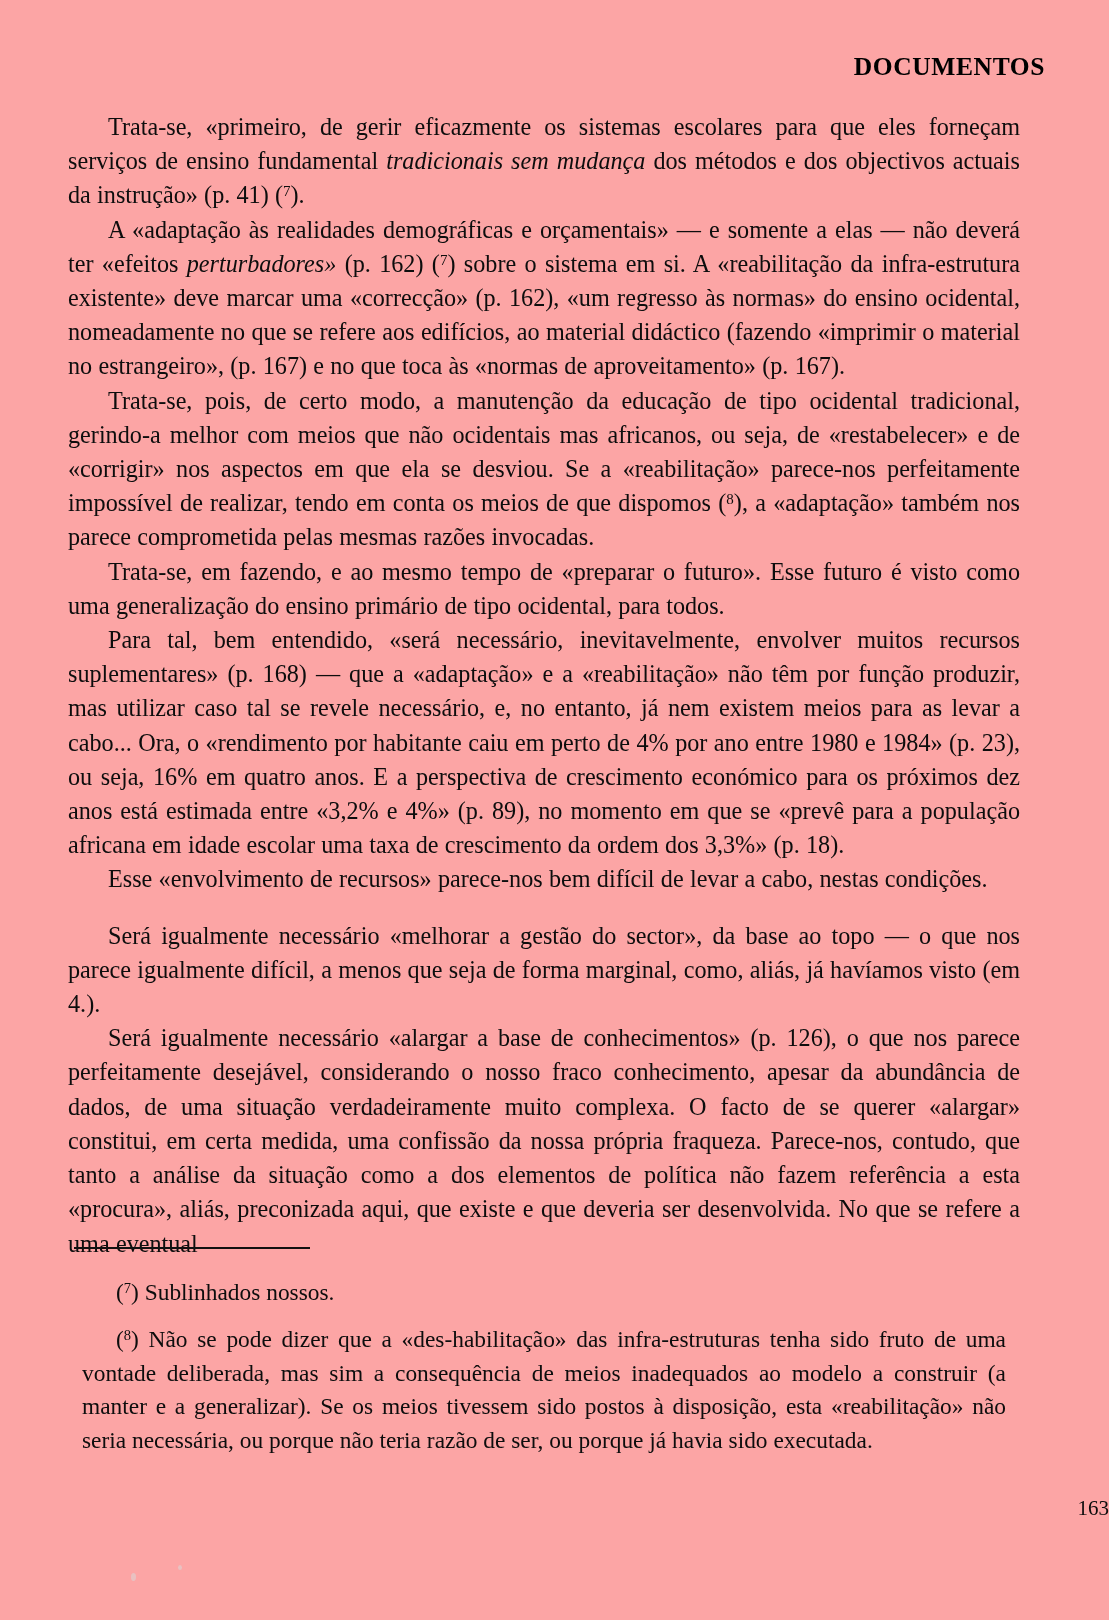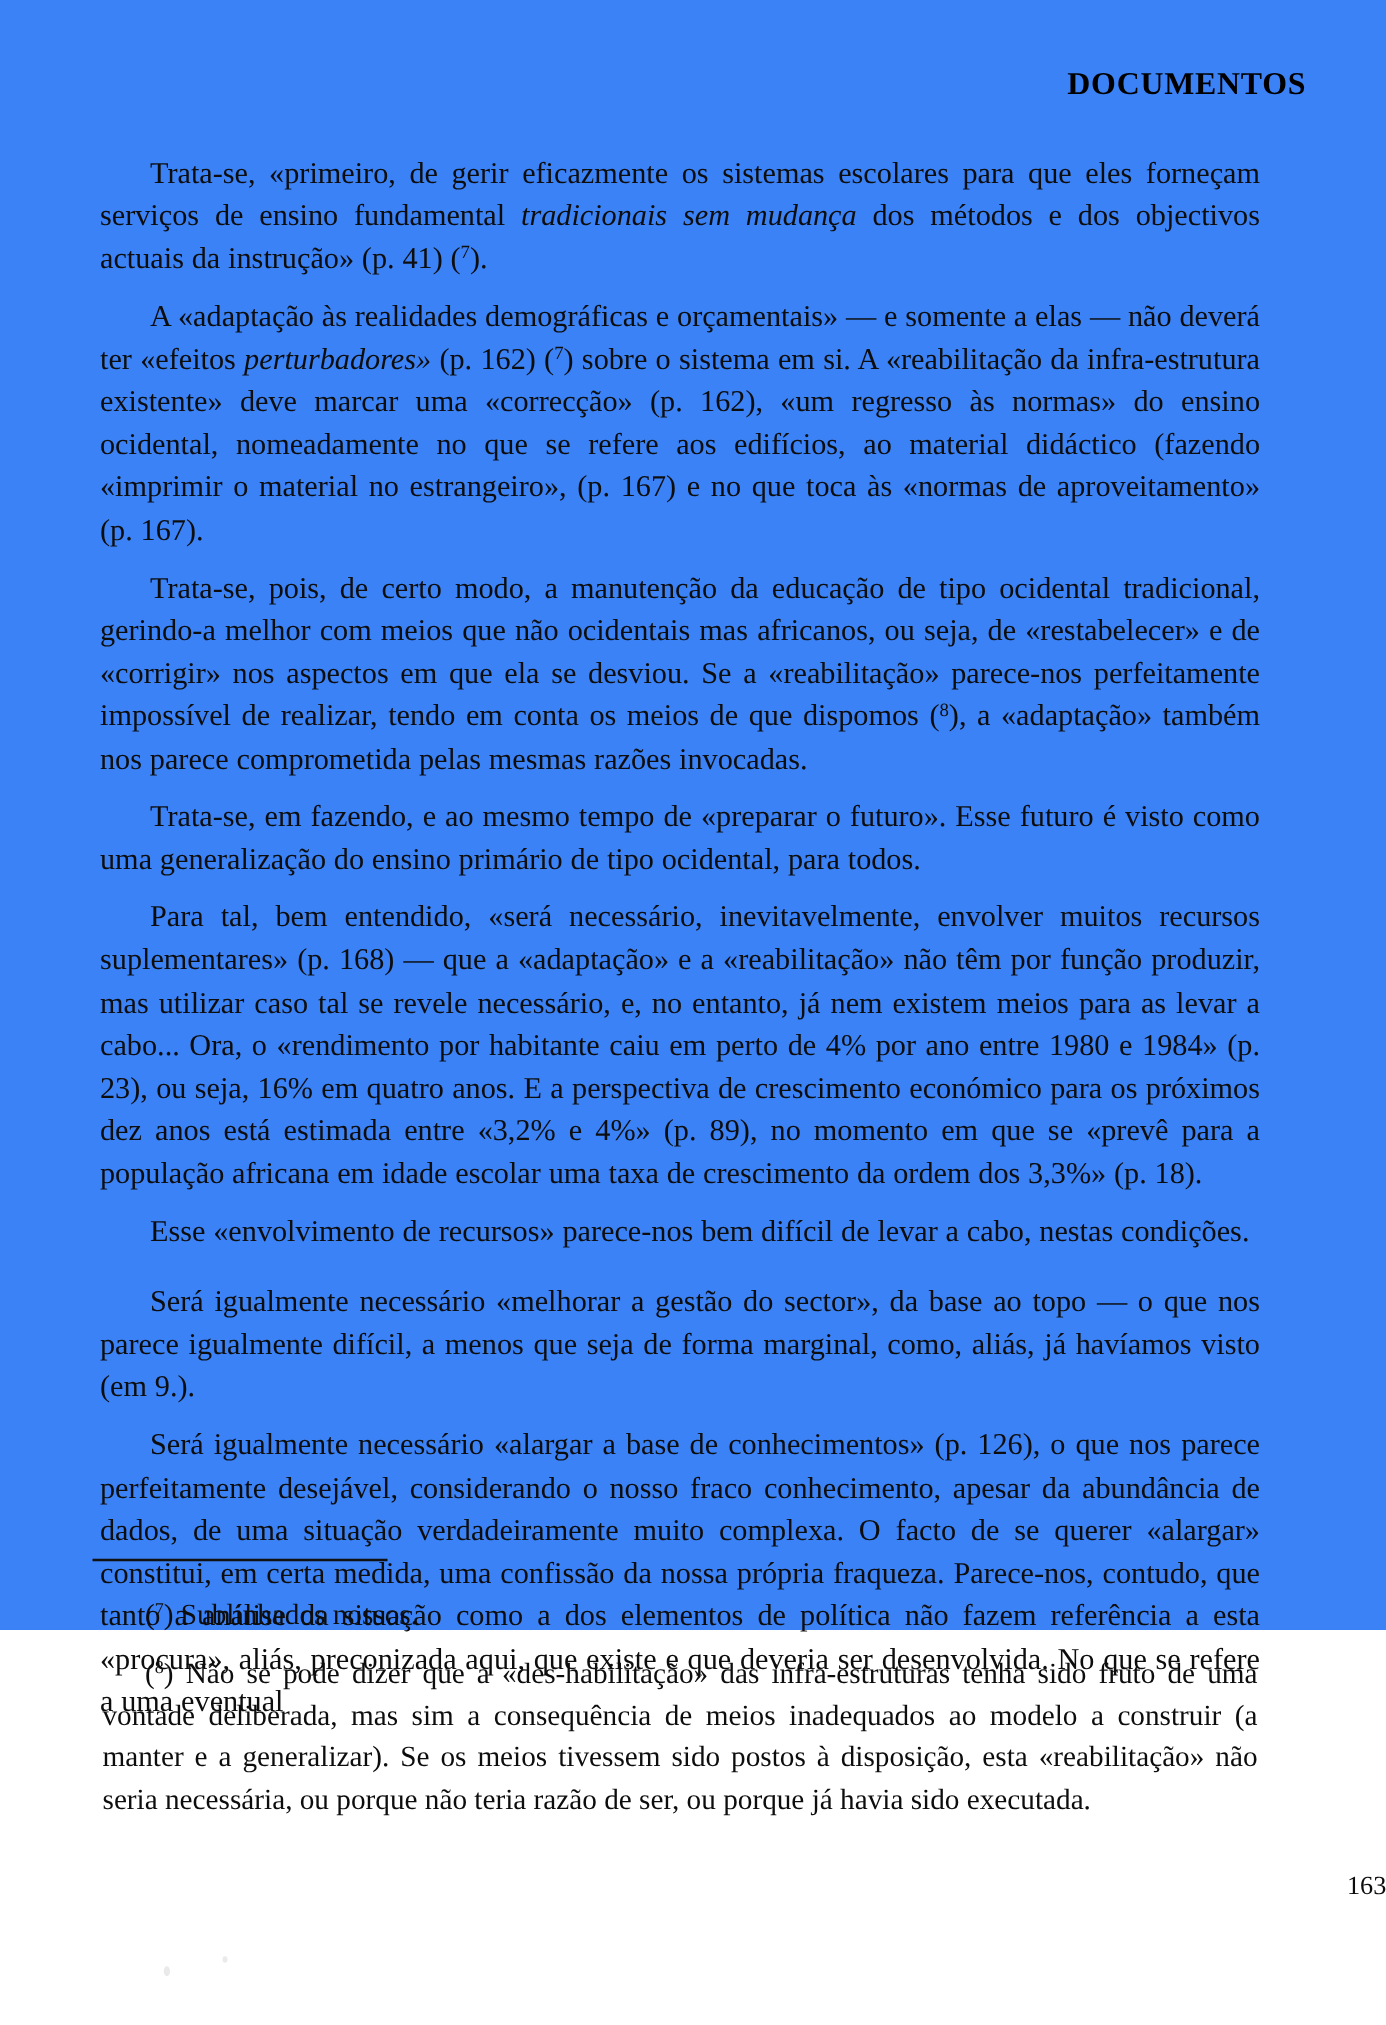--- a/index.html
+++ b/index.html
@@ -12,41 +12,41 @@
     height: 1620px;
     font-family: "Liberation Serif", "DejaVu Serif", serif;
     color: #0d0d0d;
     position: relative;
     overflow: hidden;
   }
   .page {
     position: absolute;
     left: 0; top: 0;
     width: 1109px;
-    height: 1304px;
-    background: #3b82f6;
+    height: 1620px;
+    background: #fca5a5;
   }
   .running-head {
     position: absolute;
     top: 52px;
     right: 64px;
     font-size: 25.5px;
     font-weight: bold;
     letter-spacing: 0.6px;
     font-family: "Liberation Serif", "DejaVu Serif", serif;
     color: #000;
   }
   .body-col {
     position: absolute;
     left: 68px;
     top: 110px;
     width: 952px;
   }
   p.para {
-    margin: 12px;
+    margin: 0;
     text-align: justify;
     text-justify: inter-word;
     font-size: 24.2px;
     line-height: 34.2px;
     text-indent: 40px;
     hyphens: none;
     word-spacing: 0.2px;
   }
   p.gap-before { margin-top: 22px; }
   i { font-style: italic; }
@@ -98,21 +98,21 @@
 
   <div class="running-head">DOCUMENTOS</div>
 
   <div class="body-col">
     <p class="para">Trata-se, «primeiro, de gerir eficazmente os sistemas escolares para que eles forneçam serviços de ensino fundamental <i>tradicionais sem mudança</i> dos métodos e dos objectivos actuais da instrução» (p. 41) (<sup>7</sup>).</p>
     <p class="para">A «adaptação às realidades demográficas e orçamentais» — e somente a elas — não deverá ter «efeitos <i>perturbadores»</i> (p. 162) (<sup>7</sup>) sobre o sistema em si. A «reabilitação da infra-estrutura existente» deve marcar uma «correcção» (p. 162), «um regresso às normas» do ensino ocidental, nomeadamente no que se refere aos edifícios, ao material didáctico (fazendo «imprimir o material no estrangeiro», (p. 167) e no que toca às «normas de aproveitamento» (p. 167).</p>
     <p class="para">Trata-se, pois, de certo modo, a manutenção da educação de tipo ocidental tradicional, gerindo-a melhor com meios que não ocidentais mas africanos, ou seja, de «restabelecer» e de «corrigir» nos aspectos em que ela se desviou. Se a «reabilitação» parece-nos perfeitamente impossível de realizar, tendo em conta os meios de que dispomos (<sup>8</sup>), a «adaptação» também nos parece comprometida pelas mesmas razões invocadas.</p>
     <p class="para">Trata-se, em fazendo, e ao mesmo tempo de «preparar o futuro». Esse futuro é visto como uma generalização do ensino primário de tipo ocidental, para todos.</p>
     <p class="para">Para tal, bem entendido, «será necessário, inevitavelmente, envolver muitos recursos suplementares» (p. 168) — que a «adaptação» e a «reabilitação» não têm por função produzir, mas utilizar caso tal se revele necessário, e, no entanto, já nem existem meios para as levar a cabo... Ora, o «rendimento por habitante caiu em perto de 4% por ano entre 1980 e 1984» (p. 23), ou seja, 16% em quatro anos. E a perspectiva de crescimento económico para os próximos dez anos está estimada entre «3,2% e 4%» (p. 89), no momento em que se «prevê para a população africana em idade escolar uma taxa de crescimento da ordem dos 3,3%» (p. 18).</p>
     <p class="para">Esse «envolvimento de recursos» parece-nos bem difícil de levar a cabo, nestas condições.</p>
-    <p class="para gap-before">Será igualmente necessário «melhorar a gestão do sector», da base ao topo — o que nos parece igualmente difícil, a menos que seja de forma marginal, como, aliás, já havíamos visto (em 9.).</p>
+    <p class="para gap-before">Será igualmente necessário «melhorar a gestão do sector», da base ao topo — o que nos parece igualmente difícil, a menos que seja de forma marginal, como, aliás, já havíamos visto (em 4.).</p>
     <p class="para">Será igualmente necessário «alargar a base de conhecimentos» (p. 126), o que nos parece perfeitamente desejável, considerando o nosso fraco conhecimento, apesar da abundância de dados, de uma situação verdadeiramente muito complexa. O facto de se querer «alargar» constitui, em certa medida, uma confissão da nossa própria fraqueza. Parece-nos, contudo, que tanto a análise da situação como a dos elementos de política não fazem referência a esta «procura», aliás, preconizada aqui, que existe e que deveria ser desenvolvida. No que se refere a uma eventual</p>
   </div>
 
   <div class="fn-rule"></div>
 
   <div class="footnotes">
     <p class="fn">(<sup>7</sup>) Sublinhados nossos.</p>
     <p class="fn">(<sup>8</sup>) Não se pode dizer que a «des-habilitação» das infra-estruturas tenha sido fruto de uma vontade deliberada, mas sim a consequência de meios inadequados ao modelo a construir (a manter e a generalizar). Se os meios tivessem sido postos à disposição, esta «reabilitação» não seria necessária, ou porque não teria razão de ser, ou porque já havia sido executada.</p>
   </div>
 

